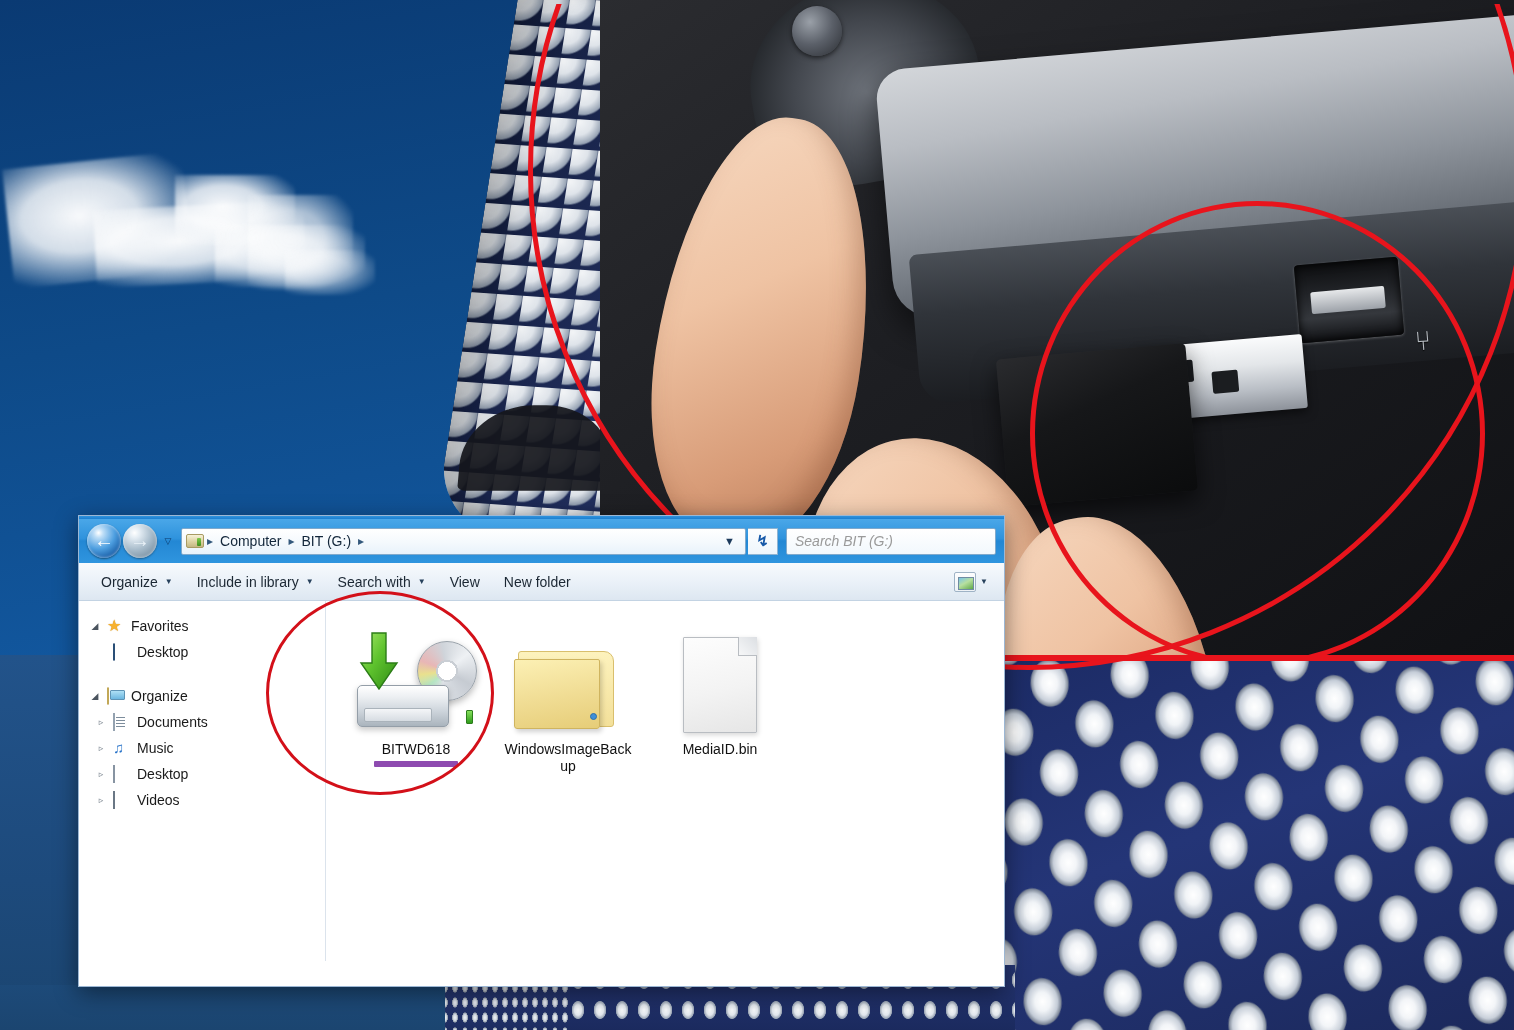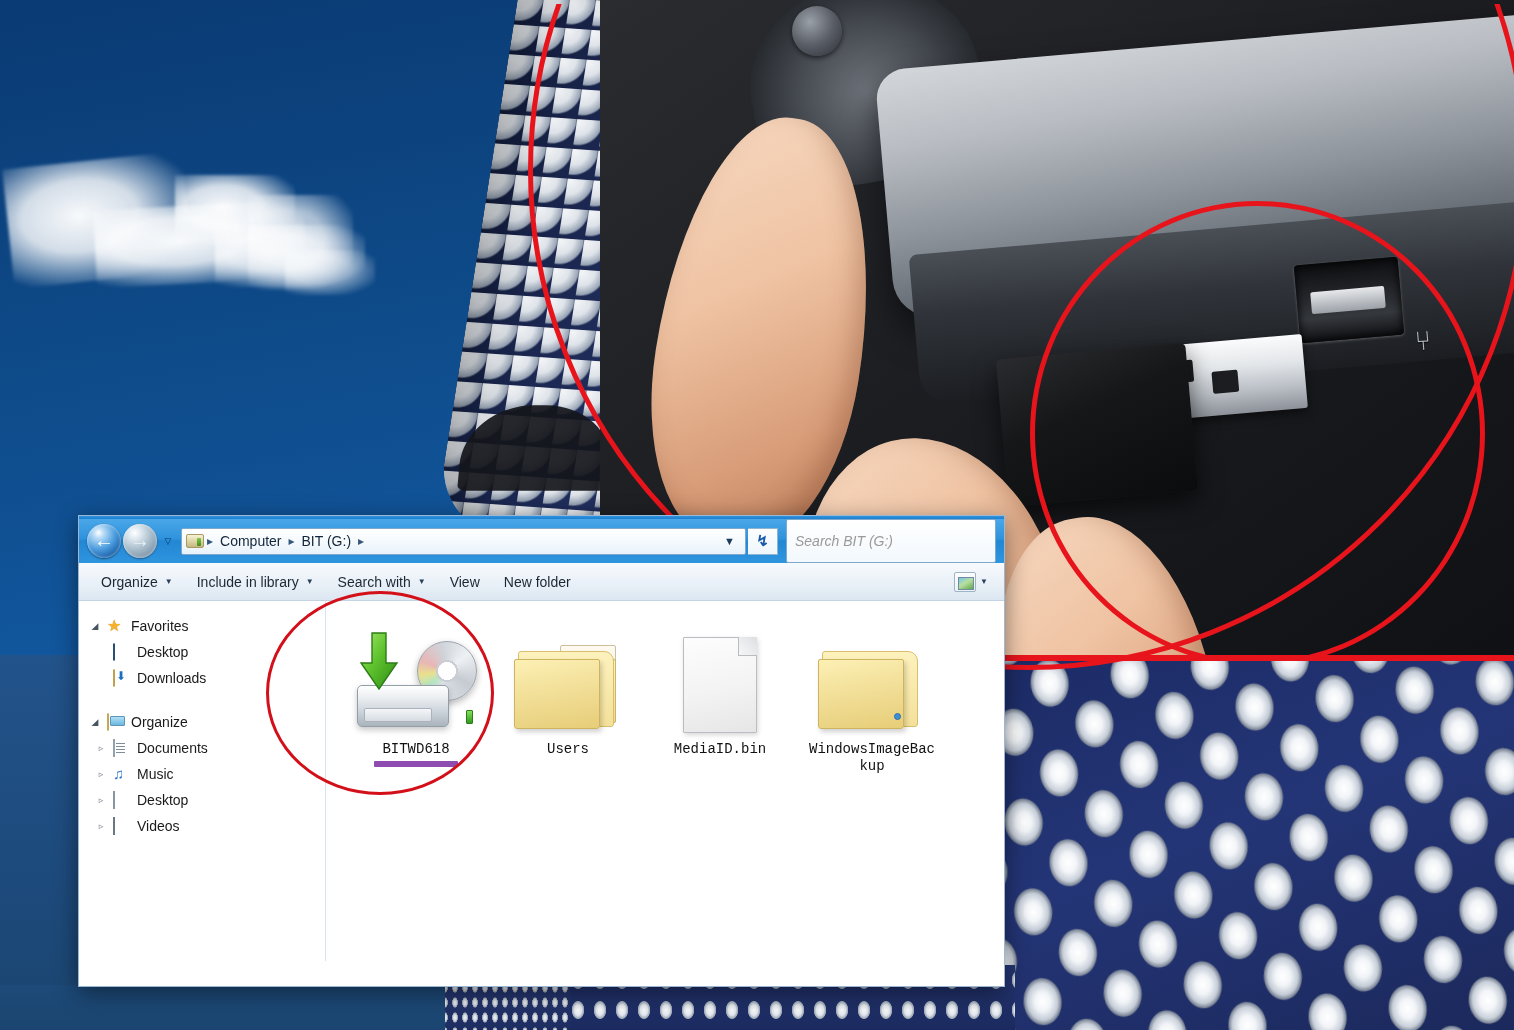--- a/index.html
+++ b/index.html
@@ -247,21 +247,21 @@
   .addr-spacer { flex: 1 1 auto; }
   .addr-drop { color: #1c3a5c; font-size: 11px; padding: 0 8px; }
   .refresh-btn {
     width: 30px; height: 27px; flex: 0 0 auto;
     display: flex; align-items: center; justify-content: center;
     background: linear-gradient(180deg, #fdfefe 0%, #eef6fc 100%);
     border: 1px solid #8fb4d2; border-left: none;
     color: #1659a8; font-size: 15px; font-weight: bold;
   }
   .searchbox {
-    width: 210px; height: 44px; flex: 0 0 auto; margin-left: 6px;
+    width: 210px; height: 27px; flex: 0 0 auto; margin-left: 6px;
     background: linear-gradient(180deg, #ffffff 0%, #f2f8fd 100%);
     border: 1px solid #7fa9cc; border-radius: 2px;
     display: flex; align-items: center; padding: 0 8px;
   }
   .searchbox span {
     color: #9a9a9a; font-style: italic; font-size: 14px;
   }
   .menubar {
     display: flex; align-items: center; gap: 0;
     height: 28px; padding: 0 6px;
@@ -371,21 +371,21 @@
   .items {
     display: flex; align-items: flex-start; gap: 0;
   }
   .item {
     width: 152px; display: flex; flex-direction: column; align-items: center;
     padding-top: 6px;
   }
   .item-icon { height: 110px; display: flex; align-items: flex-end; justify-content: center; position: relative; width: 140px; }
   .item-label {
     margin-top: 8px; font-size: 14px; color: #111; text-align: center;
-    line-height: 1.22; width: 130px; word-break: break-word; font-family: Liberation Mono, monospace;
+    line-height: 1.22; width: 130px; word-break: break-word;
   }
   .item-underline {
     width: 84px; height: 6px; background: #8e4bb0; margin-top: 3px; border-radius: 1px;
   }
 
   
   .ic-drive-disc { position: relative; width: 130px; height: 104px; }
   .dd-drive {
     position: absolute; left: 6px; bottom: 6px; width: 92px; height: 42px;
     background: linear-gradient(180deg, #ffffff 0%, #eceff2 28%, #ced5dc 62%, #aab4bd 100%);
@@ -575,25 +575,20 @@
         <div class="nav-group">
           <div class="nav-row">
             <span class="tri open">◢</span>
             <span class="nav-ico ico-star">★</span>
             <span>Favorites</span>
           </div>
           <div class="nav-row child">
             <span class="tri blank">▹</span>
             <span class="nav-ico"><span class="ico-desktop"></span></span>
             <span>Desktop</span>
-          </div>
-          <div class="nav-row child">
-            <span class="tri blank">▹</span>
-            <span class="nav-ico"><span class="ico-downloads"></span></span>
-            <span>Downloads</span>
           </div>
         </div>
 
         <div class="nav-group" style="margin-top:18px;">
           <div class="nav-row">
             <span class="tri open">◢</span>
             <span class="nav-ico"><span class="ico-libraries"></span></span>
             <span>Organize</span>
           </div>
           <div class="nav-row child">
@@ -638,55 +633,41 @@
                     </linearGradient>
                   </defs>
                   <path d="M13 2 L27 2 L27 32 L38 32 L20 58 L2 32 L13 32 Z" fill="url(#ga)" stroke="#2c7d17" stroke-width="1.4"></path>
                 </svg>
               </div>
             </div>
             <div class="item-label">BITWD618</div>
             <div class="item-underline"></div>
           </div>
 
-          <div class="item">
-            <div class="item-icon">
-              <div class="ic-folder">
-                <div class="fold-multi-a"></div>
-                <div class="fold-multi-b"></div>
-                <div class="fold-tabdot" style="left:72px; top:74px;"></div>
-                <div class="fold-multi-c"></div>
-                <div class="fold-tabdot" style="left:90px; top:78px;"></div>
-                <div class="fold-back"></div>
-                <div class="fold-front"></div>
-              </div>
-            </div>
-            <div class="item-label">Users</div>
-          </div>
-
-          <div class="item">
-            <div class="item-icon">
-              <div class="ic-file">
-                <div class="ic-file-fold"></div>
-              </div>
-            </div>
-            <div class="item-label">MediaID.bin</div>
-          </div>
 
           <div class="item">
             <div class="item-icon">
               <div class="ic-folder">
                 <div class="fold-back"></div>
                 <div class="fold-front"></div>
                 <div class="fold-tabdot" style="left:78px; top:76px;"></div>
               </div>
             </div>
             <div class="item-label">WindowsImageBackup</div>
           </div>
 
+          <div class="item">
+            <div class="item-icon">
+              <div class="ic-file">
+                <div class="ic-file-fold"></div>
+              </div>
+            </div>
+            <div class="item-label">MediaID.bin</div>
+          </div>
+
         </div>
 
         <div class="red-ellipse" style="left:-60px; top:-10px; width:228px; height:204px;"></div>
       </div>
 
     </div>
 
   </div>
 
 </div>

